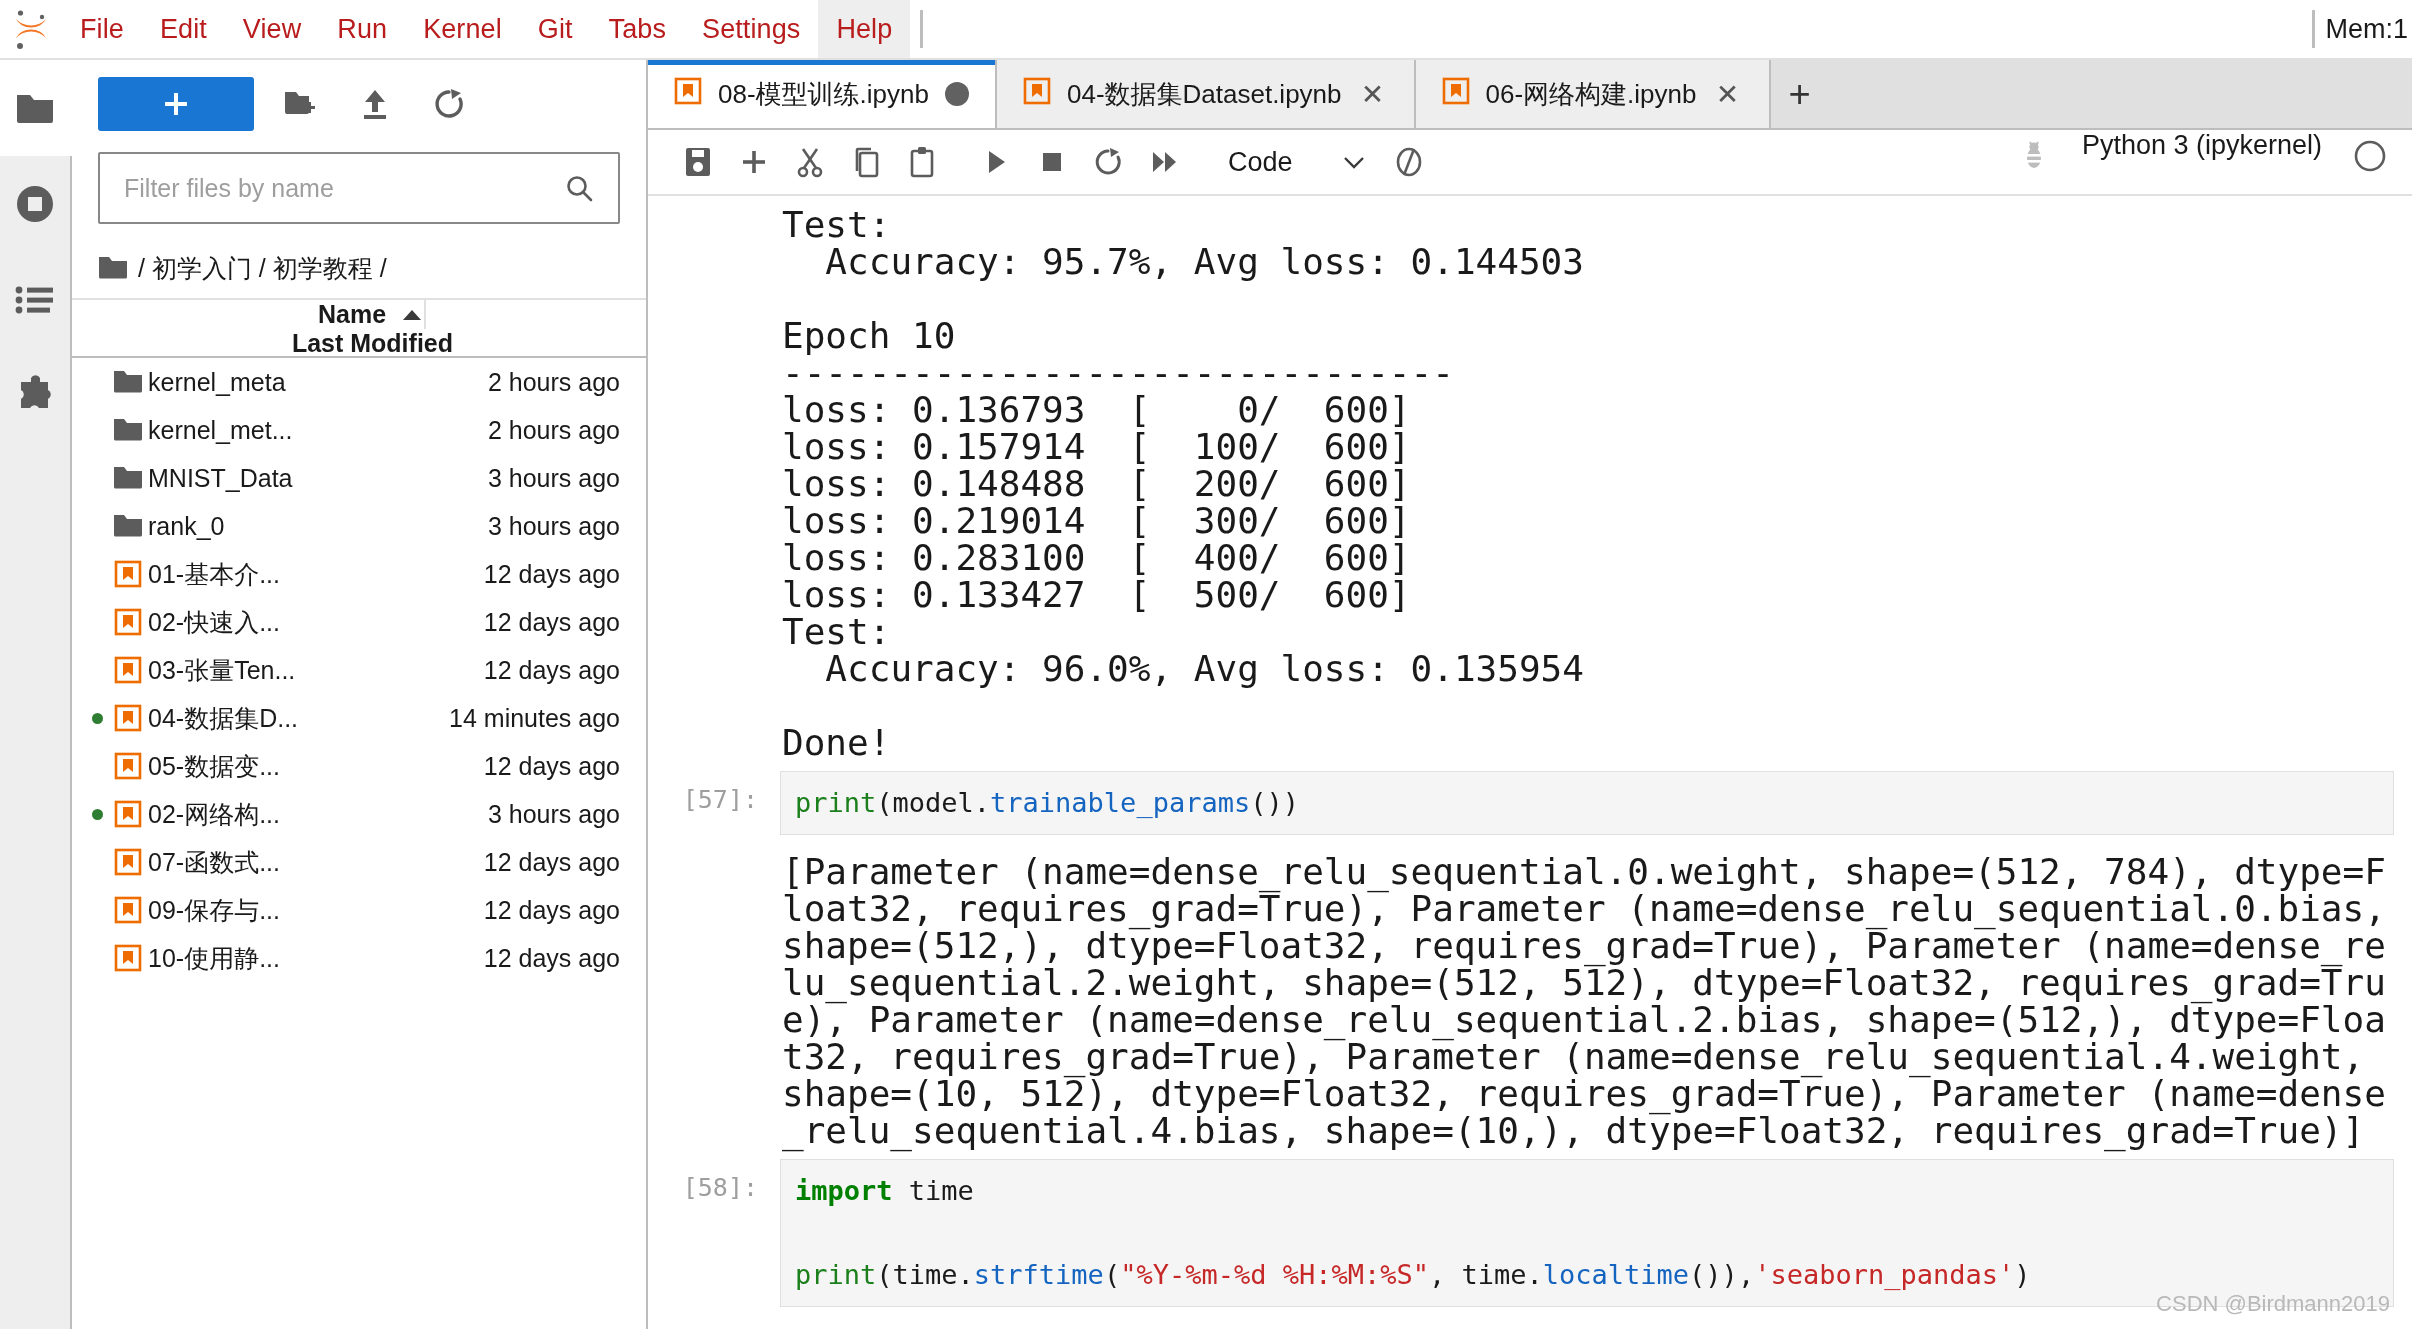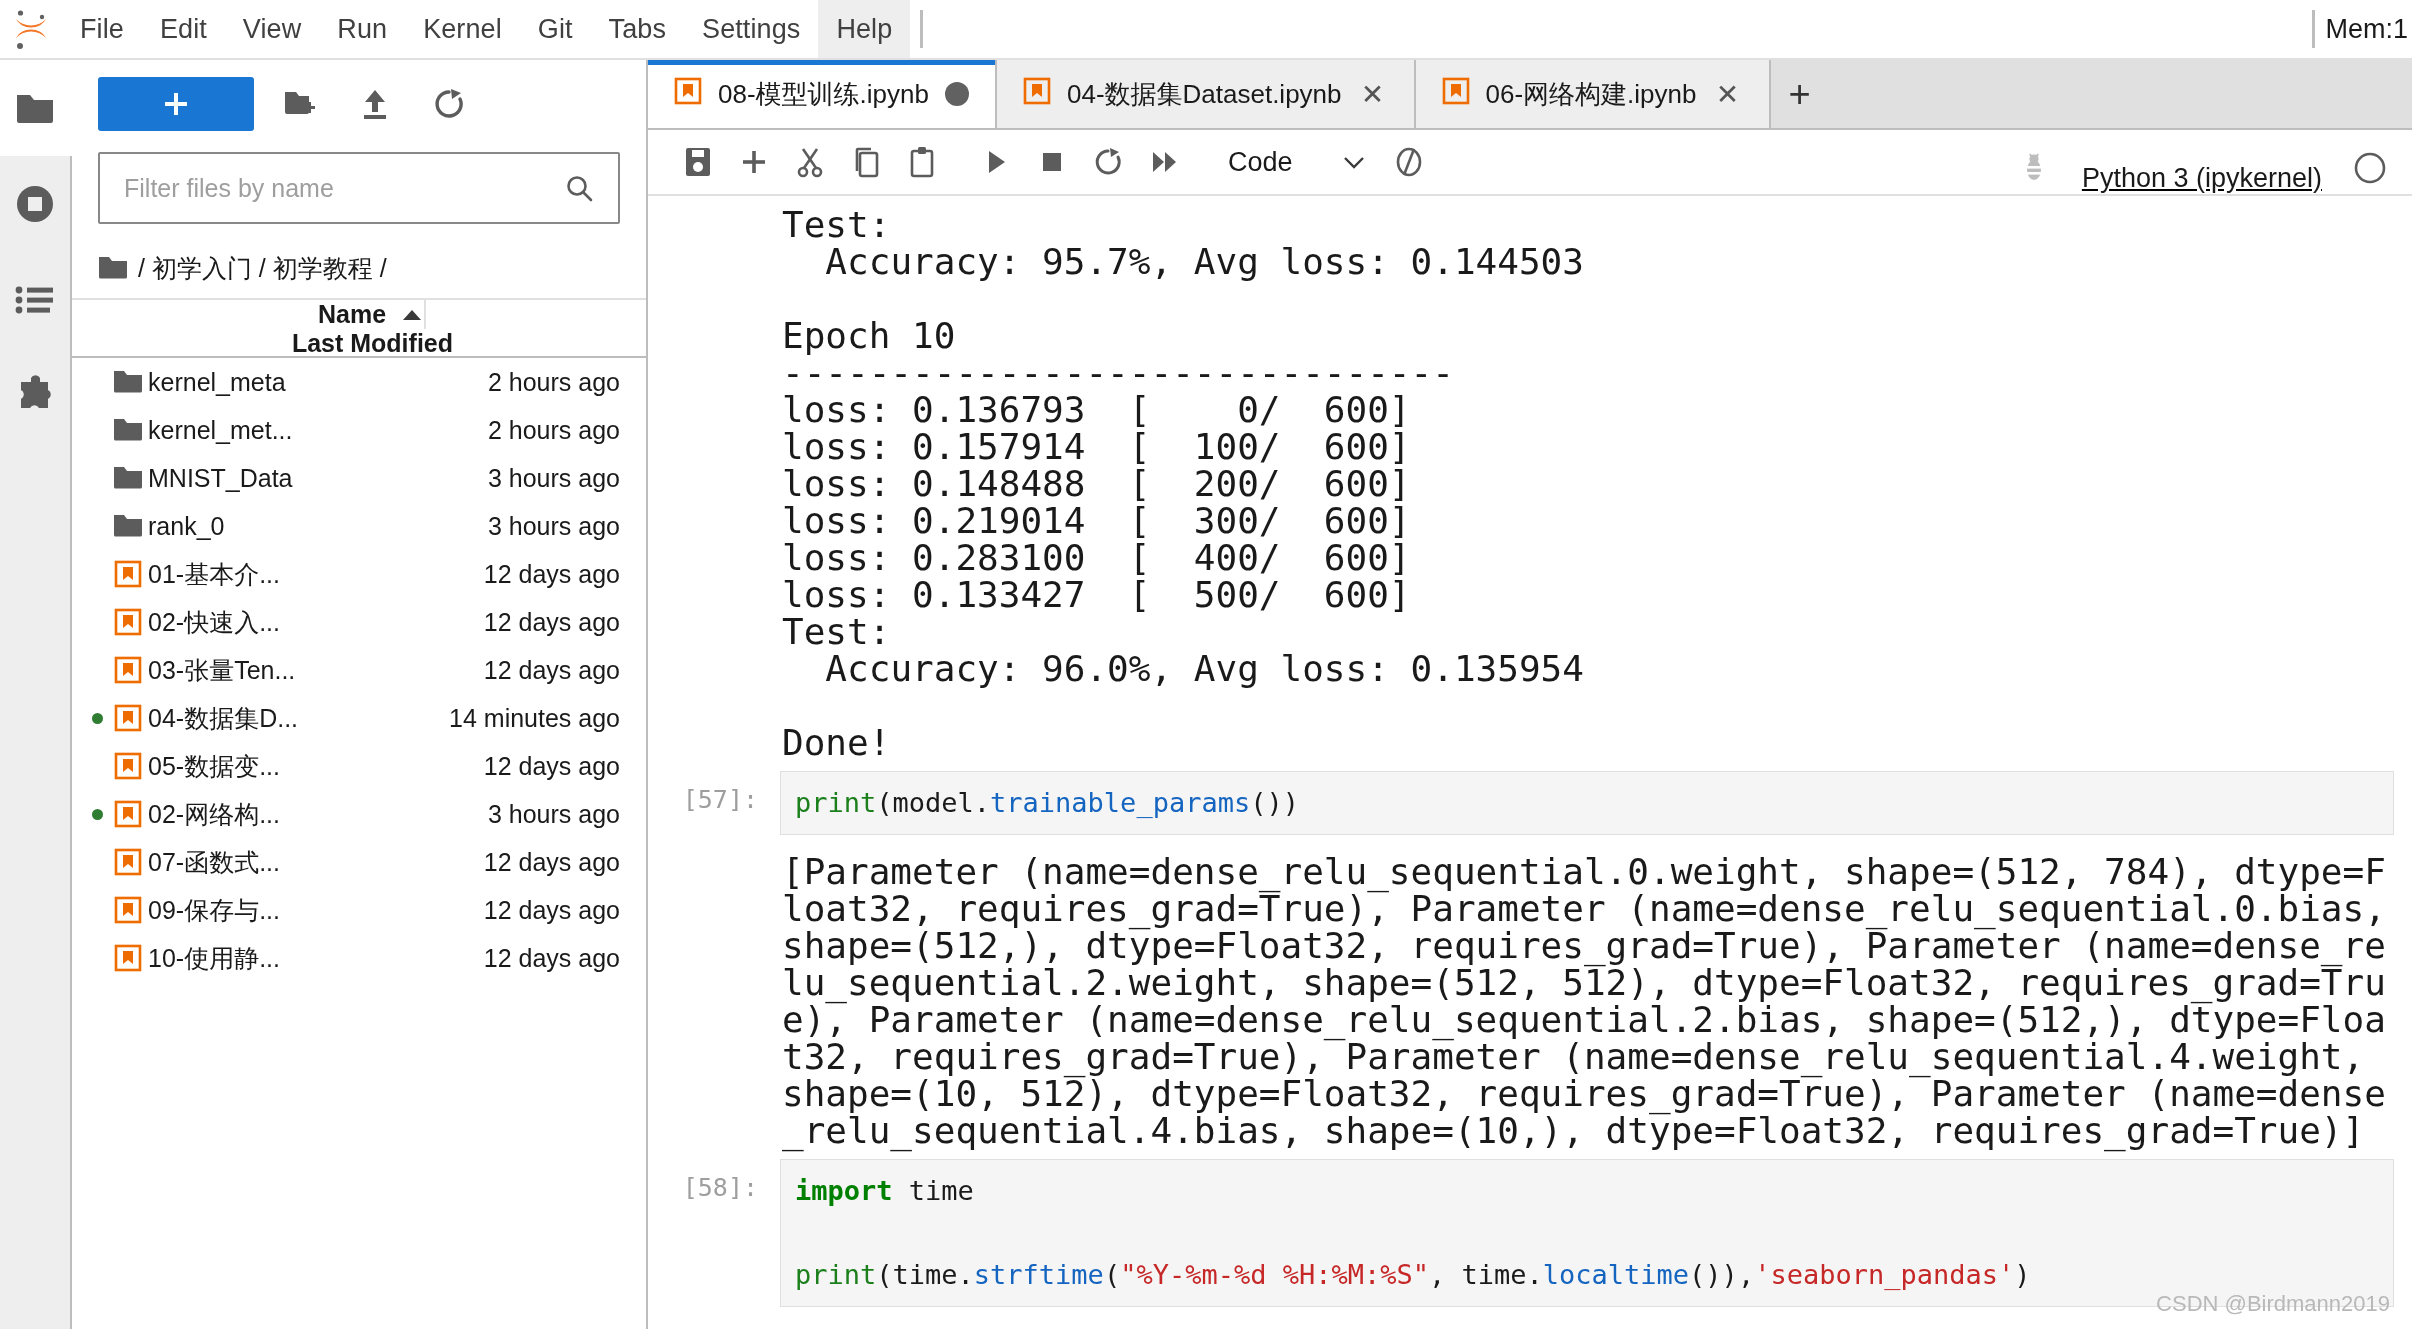--- a/index.html
+++ b/index.html
@@ -17,21 +17,21 @@
     background: #ffffff;
     border-bottom: 2px solid #e0e0e0;
     display: flex; align-items: center;
     position: relative;
   }
   .jp-logo { width: 62px; height: 60px; display: flex; align-items: center; justify-content: center; }
   .menu-items { display: flex; align-items: center; height: 100%; }
   .menu-item {
     padding: 0 18px; height: 100%;
     display: flex; align-items: center;
-    font-size: 27px; color: #404040; cursor: pointer;
+    font-size: 27px; color: #b91c1c; cursor: pointer;
     letter-spacing: 0.1px;
   }
   .menu-item.active { background: #eeeeee; }
   .menu-divider { width: 3px; height: 38px; background: #bdbdbd; margin: 0 10px; }
   .mem-area {
     position: absolute; right: 0; top: 0; height: 100%;
     display: flex; align-items: center;
   }
   .mem-text { font-size: 27px; color: #1a1a1a; padding-right: 4px; }
 
@@ -154,21 +154,21 @@
     justify-content: center; cursor: pointer; border-radius: 3px;
   }
   .tb-sep { width: 14px; }
   .tb-select {
     display: flex; align-items: center; gap: 48px;
     height: 50px; padding: 0 12px 0 16px;
     font-size: 27px; color: #1a1a1a; cursor: pointer;
   }
   .tb-right {
     position: absolute; right: 16px; top: 0; height: 100%;
-    display: flex; align-items: flex-end; gap: 22px; text-decoration: underline;
+    display: flex; align-items: flex-start; gap: 22px;
   }
   .kernel-name { font-size: 27px; color: #1a1a1a; }
 
   
   .notebook {
     flex: 1; overflow: hidden; background: #fff;
     position: relative; padding-left: 0px;
   }
   .nb-scroll { padding: 0 0 0 0; }
   .cell { display: flex; align-items: flex-start; width: 100%; }

